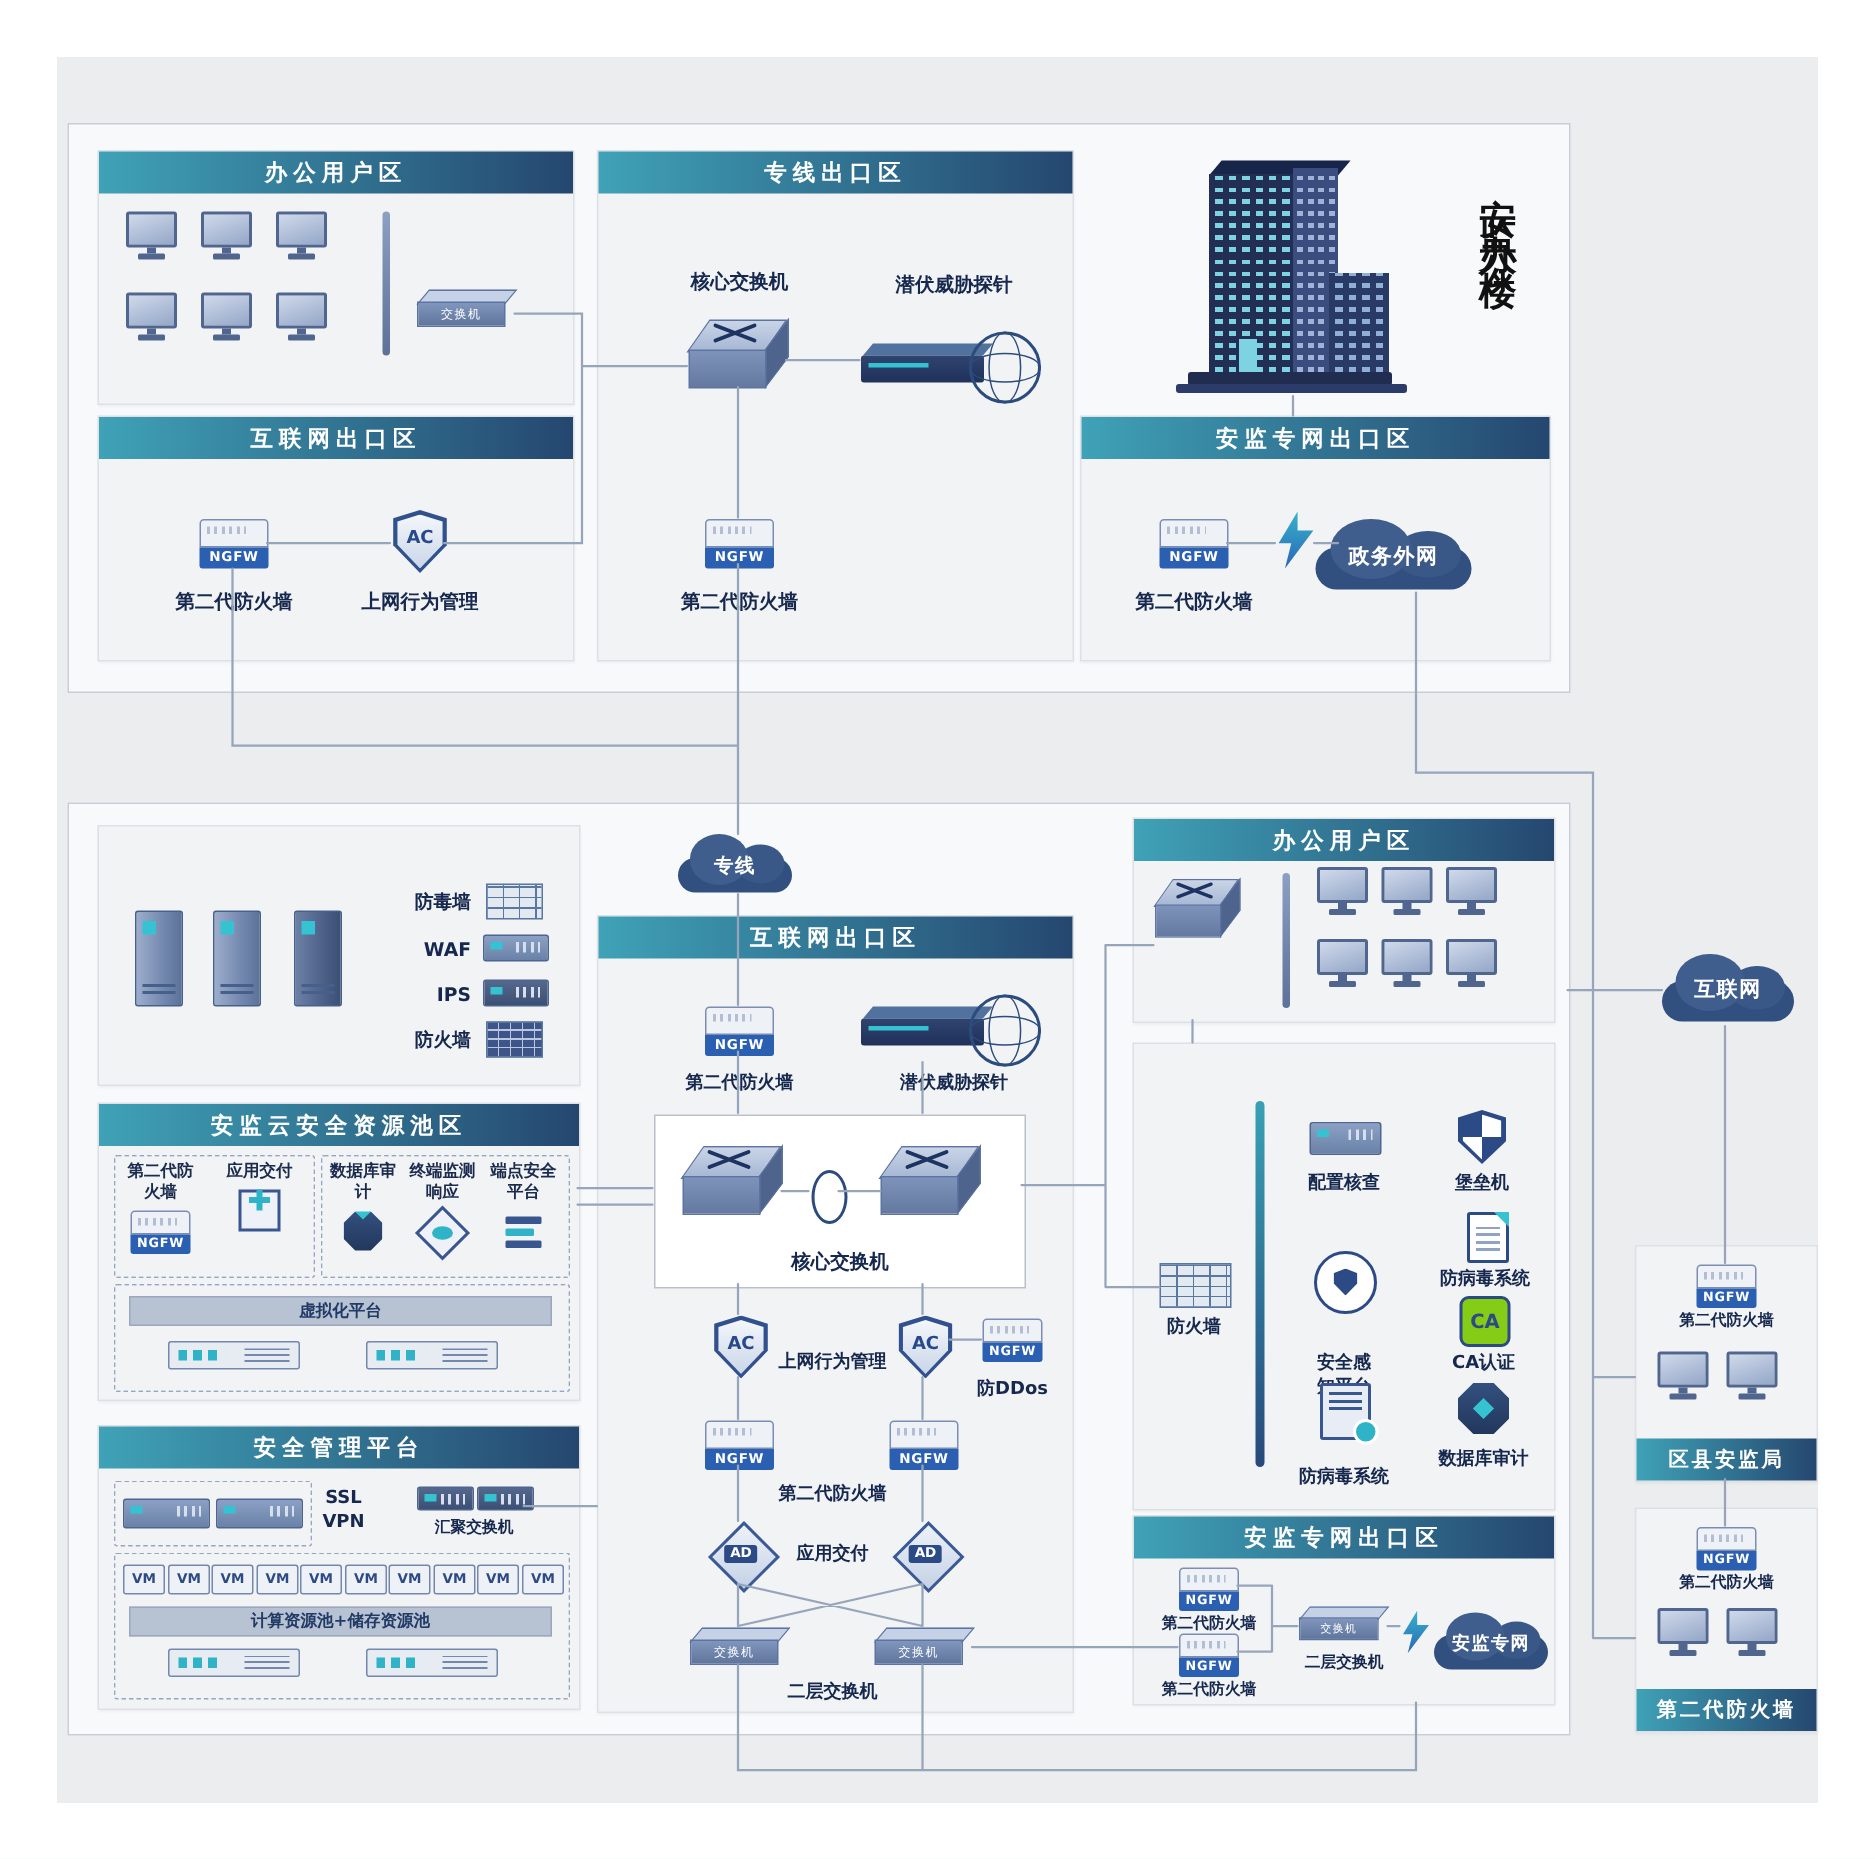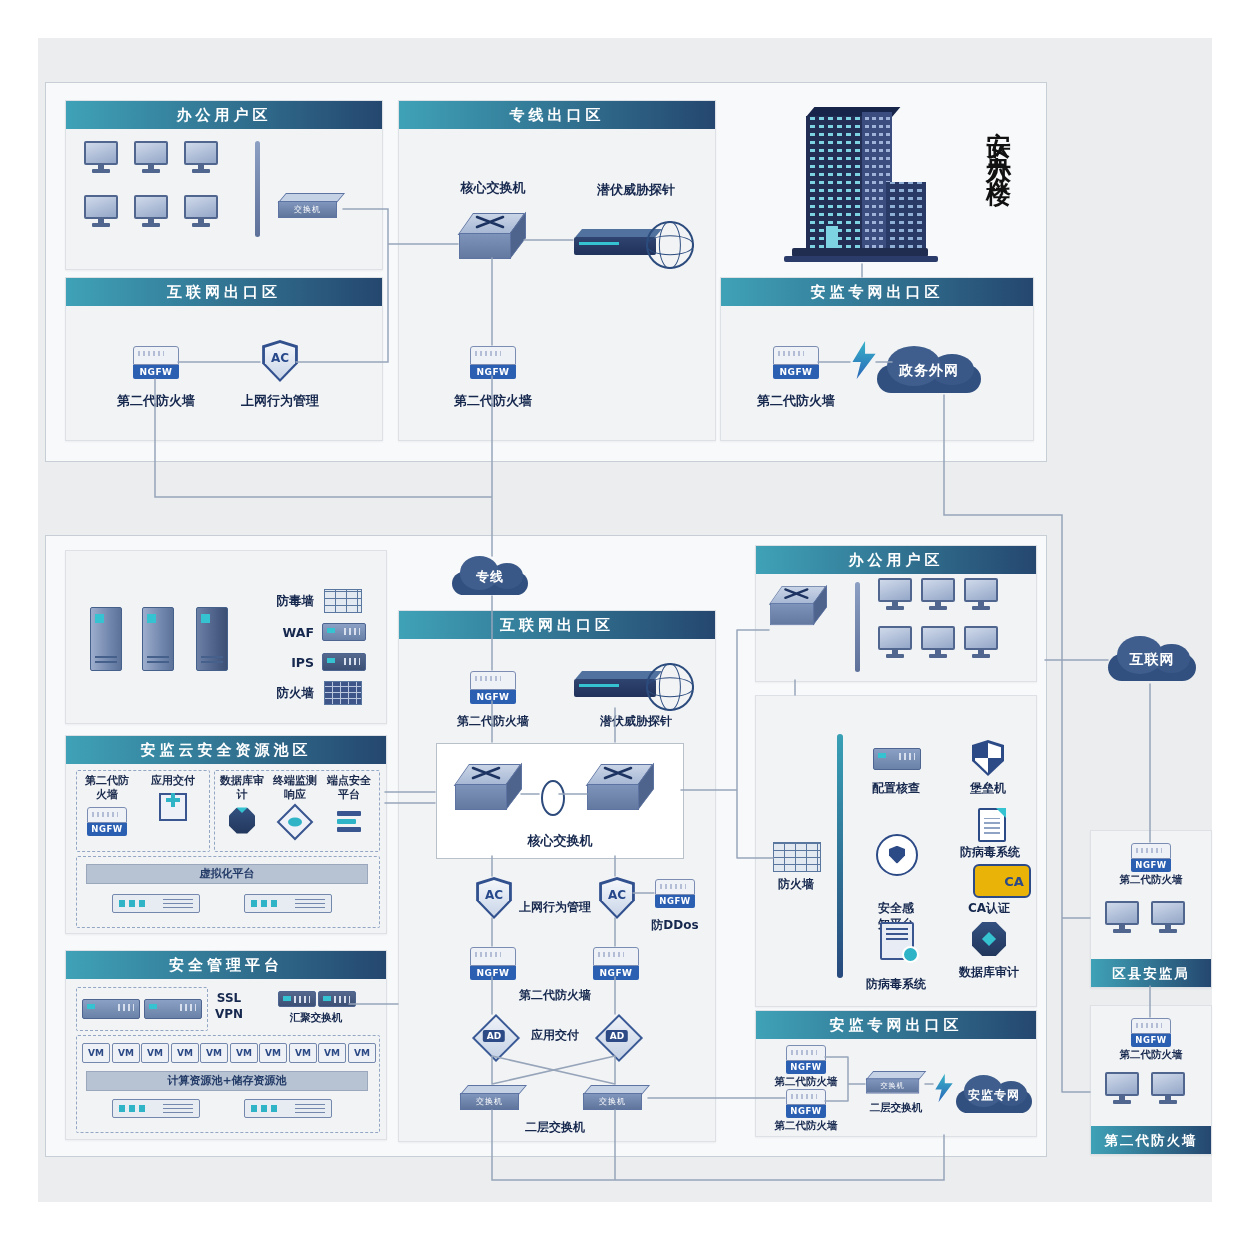--- a/index.html
+++ b/index.html
@@ -85,21 +85,21 @@
   
   .shield2{position:absolute;clip-path:polygon(50% 0,100% 14%,100% 58%,50% 100%,0 58%,0 14%);background:#2c4a86;}
   .shield2::after{content:"";position:absolute;inset:3px;clip-path:polygon(50% 0,100% 14%,100% 58%,50% 100%,0 58%,0 14%);
       background:conic-gradient(#fff 0 25%,#2c4a86 0 50%,#fff 0 75%,#2c4a86 0);}
   .doc{position:absolute;background:#fff;border:2px solid #2c4a86;border-radius:2px;}
   .doc::before{content:"";position:absolute;right:-2px;top:-2px;border-style:solid;border-width:0 10px 10px 0;border-color:transparent #35c3d1 transparent transparent;}
   .doc::after{content:"";position:absolute;left:4px;right:4px;top:8px;height:16px;background:repeating-linear-gradient(0deg,#8fa3c4 0 2px,transparent 2px 5px);}
   .sense{position:absolute;border-radius:50%;border:2.5px solid #2c4a86;background:#fff;}
   .sense::after{content:"";position:absolute;left:50%;top:50%;width:16px;height:18px;transform:translate(-50%,-52%);
       background:#2c4a86;clip-path:polygon(50% 0,100% 18%,100% 55%,50% 100%,0 55%,0 18%);}
-  .cabox{position:absolute;border:2.5px solid #2c4a86;border-radius:6px;background:#eab308;color:#2c4a86;font-weight:800;font-size:13px;display:flex;align-items:center;justify-content:center;padding-left:24px;}
+  .cabox{position:absolute;border:2.5px solid #2c4a86;border-radius:6px;background:#84cc16;color:#2c4a86;font-weight:800;font-size:13px;display:flex;align-items:center;justify-content:center;}
   .av{position:absolute;background:#e8edf5;border:2px solid #3a5690;border-radius:2px;}
   .av::before{content:"";position:absolute;left:4px;right:4px;top:4px;height:12px;background:repeating-linear-gradient(0deg,#3a5690 0 2px,transparent 2px 5px);}
   .av::after{content:"";position:absolute;right:-7px;bottom:-5px;width:13px;height:13px;border-radius:50%;background:#2fb3c6;border:2px solid #fff;}
   .vsp{position:absolute;clip-path:polygon(30% 0,70% 0,100% 30%,100% 70%,70% 100%,30% 100%,0 70%,0 30%);background:linear-gradient(#33507f,#22375c);}
   .vsp::after{content:"";position:absolute;left:50%;top:50%;width:10px;height:10px;transform:translate(-50%,-50%) rotate(45deg);background:#35c3d1;}
   .vsp.st,.appd.st,.tmr.st,.eps.st{position:static;display:inline-block;margin-top:5px;}
   .appd{position:absolute;border:2px solid #3a5690;background:#eef2f8;}
   .appd::before,.appd::after{content:"";position:absolute;left:50%;top:50%;width:14px;height:4px;background:#2fb3c6;transform:translate(-50%,-50%);}
   .appd::after{transform:translate(-50%,-50%) rotate(90deg);}
   .tmr{position:absolute;transform:rotate(45deg);border:2px solid #3a5690;background:#eef2f8;}

